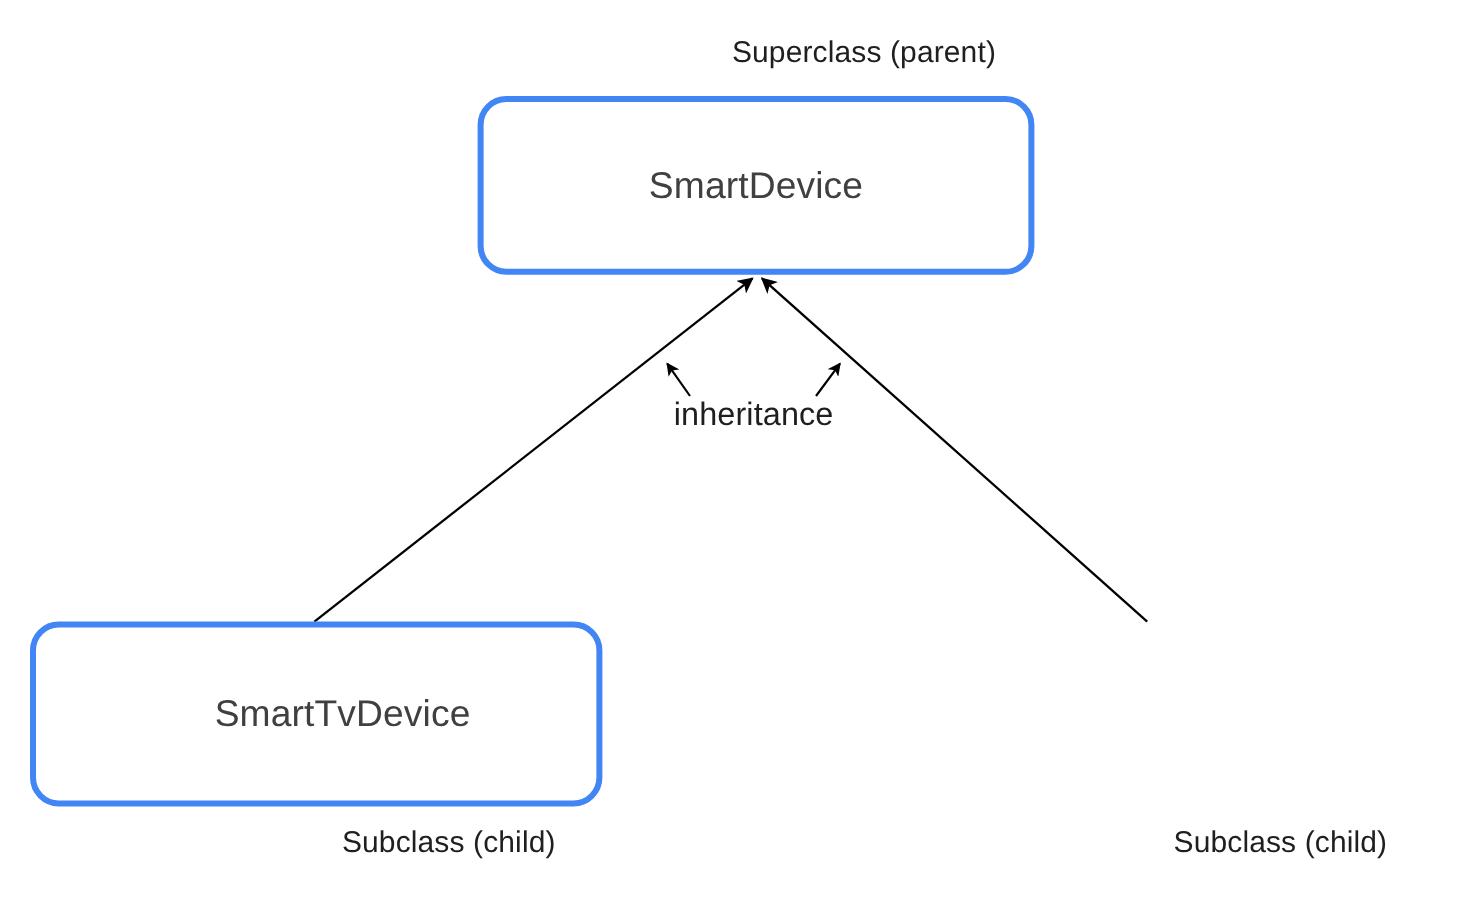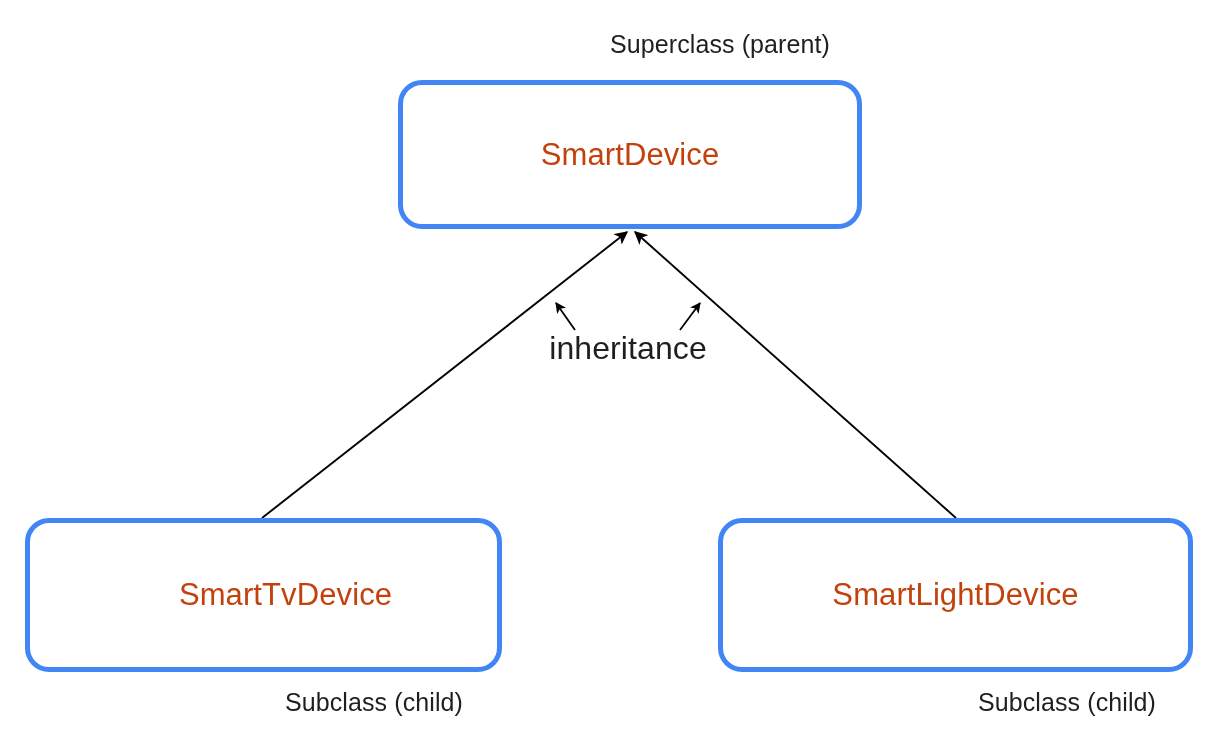--- a/index.html
+++ b/index.html
@@ -33,36 +33,36 @@
     border: 5px solid #4285f4;
     border-radius: 24px;
     background: #ffffff;
     display: flex;
     align-items: center;
     justify-content: center;
   }
   .class-box-label {
     font-size: 31px;
     font-weight: 400;
-    color: #c2410c;
+    color: #404040;
     letter-spacing: 0.1px;
     white-space: nowrap;
   }
   .caption {
     position: absolute;
     font-size: 25px;
     font-weight: 400;
     color: #1f1f1f;
     white-space: nowrap;
     text-align: right;
     letter-spacing: 0.1px;
   }
   .edge-label {
     position: absolute;
-    font-size: 32px;
+    font-size: 27px;
     font-weight: 400;
     color: #1f1f1f;
     white-space: nowrap;
     text-align: center;
     letter-spacing: 0.1px;
   }
 
   
   #box-superclass    { left: 398px; top: 80px;  width: 464px; height: 149px; }
   #box-subclass-tv   { left: 25px;  top: 518px; width: 477px; height: 154px; padding-left: 44px; }
@@ -103,21 +103,18 @@
   <div class="class-box" id="box-superclass">
     <span class="class-box-label">SmartDevice</span>
   </div>
 
   <div class="edge-label" id="label-inheritance">inheritance</div>
 
   <div class="class-box" id="box-subclass-tv">
     <span class="class-box-label">SmartTvDevice</span>
   </div>
 
-  <div class="class-box" id="box-subclass-light">
-    <span class="class-box-label">SmartLightDevice</span>
-  </div>
 
   <div class="caption" id="caption-subclass-tv">Subclass (child)</div>
 
   <div class="caption" id="caption-subclass-light">Subclass (child)</div>
 
 </div>
 
 </body></html>

